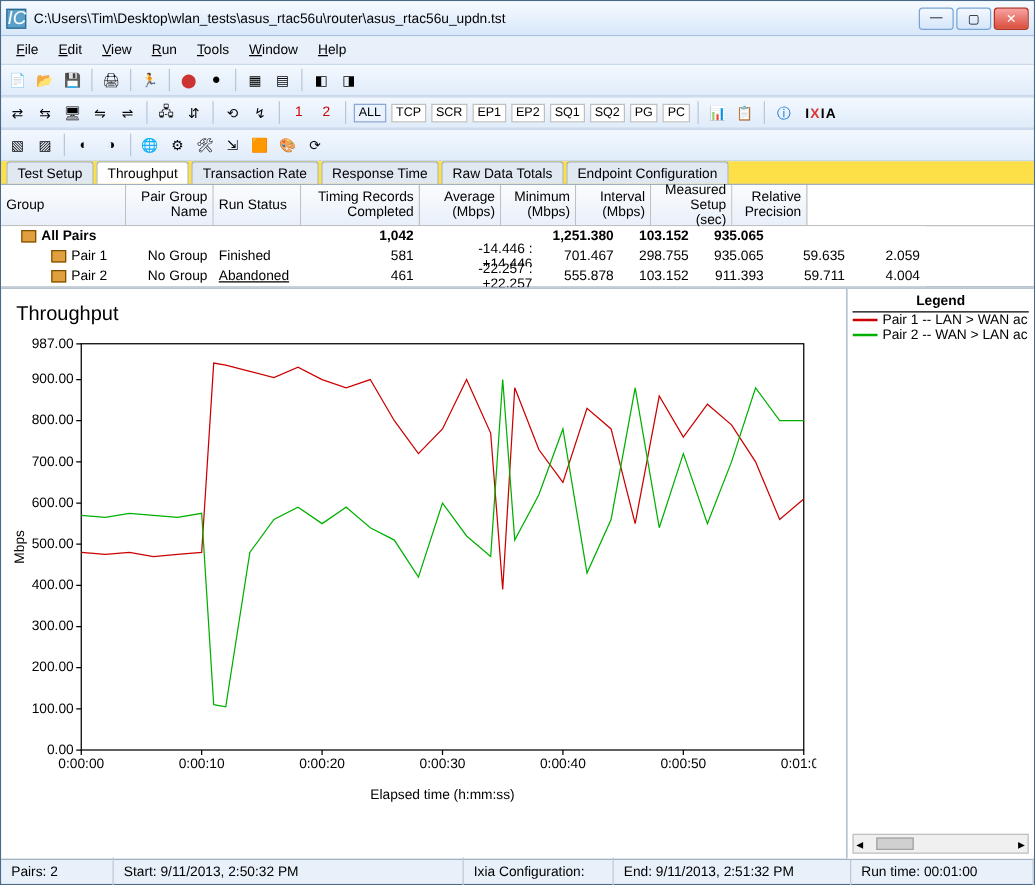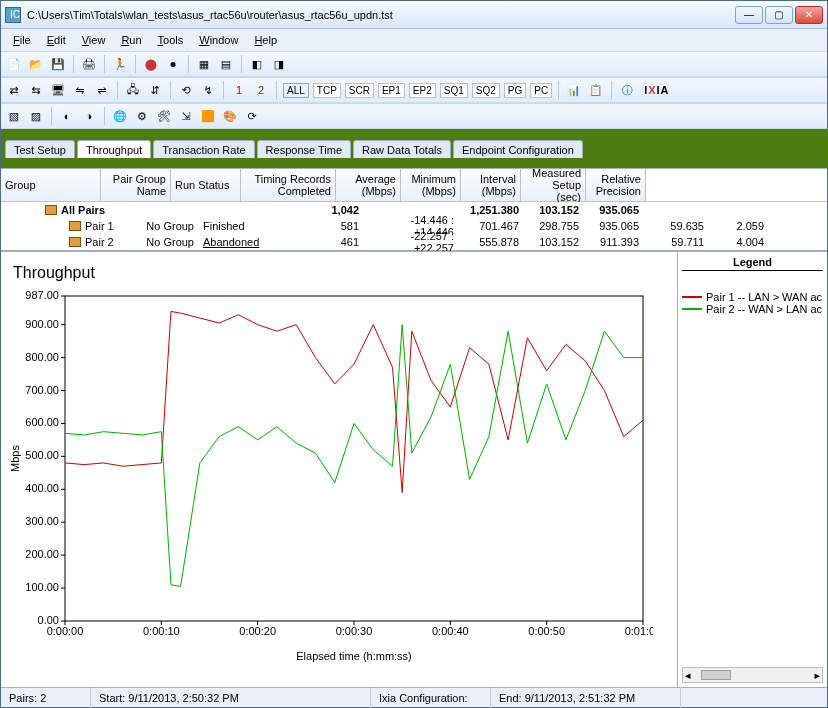--- a/index.html
+++ b/index.html
@@ -1,65 +1,65 @@
 <!DOCTYPE html>
 <html><head>
 <meta charset="utf-8">
 <style>
   * { box-sizing: border-box; margin: 0; padding: 0; font-family: Tahoma, "Segoe UI", sans-serif; font-size: 11px; }
   body { background: #dde9f7; width: 828px; height: 708px; overflow: hidden; }
   .window { width: 828px; height: 708px; border: 1px solid #4a6a8a; background: #e8f0fa; display: flex; flex-direction: column; }
   .titlebar { height: 28px; background: linear-gradient(#f7fbff, #d7e7fa); display: flex; align-items: center; padding: 0 4px; border-bottom: 1px solid #a8c0e0; }
-  .titlebar .icon { width: 16px; height: 16px; background: #5aa0c8; border: 1px solid #2a6a90; margin-right: 6px; font-size: 10px; color: #fff; text-align: right; line-height: 14px; }
+  .titlebar .icon { width: 16px; height: 16px; background: #5aa0c8; border: 1px solid #2a6a90; margin-right: 6px; font-size: 15px; color: #fff; text-align: left; line-height: 14px; font-style: italic; }
   .titlebar .title { flex: 1; color: #000; }
   .titlebar .winbtns { display: flex; gap: 2px; }
   .titlebar .winbtn { width: 28px; height: 18px; border: 1px solid #7aa5d2; background: linear-gradient(#f3f8ff,#d5e6fa); border-radius: 3px; display:flex; align-items:center; justify-content:center; font-size:10px; }
   .titlebar .winbtn.close { background: linear-gradient(#f7a2a2,#d94d3a); border-color:#b43020; color:#fff; }
   .menubar { height: 22px; display: flex; align-items: center; padding: 0 4px; background: #e8f0fa; }
   .menubar .mi { padding: 2px 8px; }
   .menubar .mi u { text-decoration: underline; }
   .toolbar { height: 26px; border-top: 1px solid #c9d8ea; border-bottom: 1px solid #c9d8ea; background: linear-gradient(#f3f8fe,#e0ecfa); display:flex; align-items:center; padding: 0 4px; gap: 4px; }
   .tb-btn { width: 18px; height: 18px; border: 1px solid transparent; display:inline-flex; align-items:center; justify-content:center; font-size:11px; }
   .tb-sep { width:1px; height:18px; background:#b8c8da; margin:0 2px; }
   .tb-text { padding:1px 3px; border:1px solid #c0c0c0; background:#fff; font-size:10px; }
   .tb-text.sel { border:1px solid #8aa8d0; background:#eaf2ff; }
   .logo { font-weight:bold; font-size:12px; letter-spacing:1px; margin-left:4px; }
   .logo .x { color:#d33; }
-  .tabs { height: 40px; display:flex; background:#4d7c0f; border-bottom:1px solid #a0b0c0; padding-left:4px;align-items:center; }
+  .tabs { height: 19px; display:flex; background:#fde047; border-bottom:1px solid #a0b0c0; padding-left:4px;align-items:center; }
   .tab { padding:3px 8px 2px; border:1px solid #a0b0c0; border-bottom:none; background:#e0e8f2; margin-right:2px; border-radius:3px 3px 0 0; }
   .tab.active { background:#fff; }
   .table-wrap { background:#fff; border-bottom:1px solid #a0b0c0; }
   .tbl { display:flex; border-bottom:1px solid #c0c0c0; }
   .th, .td { border-right:1px solid #c0c0c0; padding:2px 4px; height:32px; display:flex; align-items:center; justify-content:flex-end; text-align:right; background:linear-gradient(#fbfcfe,#e9f0fa); }
   .th.col-group, .td.col-group { justify-content:flex-start; text-align:left; }
   .th { font-weight:normal; line-height:12px; }
-  .row { display:flex; height:16px;margin-left:28px; }
+  .row { display:flex; height:16px; }
   .row .td { height:16px; background:#fff; border-right:1px solid transparent; }
   .row.head .td { font-weight:bold; }
   .col-group{width:100px;} .col-pgn{width:70px;} .col-rs{width:70px; justify-content:flex-start;} .col-tr{width:95px;} .col-ci{width:95px;} .col-avg{width:65px;} .col-min{width:60px;} .col-max{width:60px;} .col-time{width:65px;} .col-prec{width:60px;}
   .pair-icon { width:12px; height:10px; background:#e0a040; border:1px solid #805000; margin-right:4px; display:inline-block; }
   .content { flex:1; display:flex; background:#fff; border-top:1px solid #a0b0c0; overflow:hidden; }
   .chart-area { flex:1; padding:8px 0 0 4px; position:relative; }
   .chart-title { font-size:16px; font-family:Arial; margin:4px 0 4px 8px; }
   .legend-panel { width:150px; border-left:1px solid #a0b0c0; padding:4px; background:#fff; position:relative; }
-  .legend-title { text-align:center; font-weight:bold; border-bottom:1px solid #000; margin-bottom:20px; padding-bottom:2px; }
+  .legend-title { text-align:center; font-weight:bold; border-bottom:1px solid #000; margin-bottom:0; padding-bottom:2px; }
   .legend-item { display:flex; align-items:center; gap:4px; font-size:10px; white-space:nowrap; overflow:hidden; }
   .legend-line { width:20px; height:2px; }
   .scroll-stub { position:absolute; bottom:4px; left:4px; right:4px; height:16px; border:1px solid #c0c0c0; background:#f0f0f0; }
   .statusbar { height:20px; border-top:1px solid #a0b0c0; background:#e8f0fa; display:flex; align-items:center; }
   .statusbar .cell { border-right:1px solid #c0c8d4; padding:12px 8px; height:100%; display:flex; align-items:center; }
   svg { display:block; }
 </style>
 </head>
 <body>
 
 <div class="window">
   <div class="titlebar">
     <div class="icon">IC</div>
-    <div class="title">C:\Users\Tim\Totals\wlan_tests\asus_rtac56u\router\asus_rtac56u_updn.tst</div>
+    <div class="title">C:\Users\Tim\Desktop\wlan_tests\asus_rtac56u\router\asus_rtac56u_updn.tst</div>
     <div class="winbtns">
       <div class="winbtn">—</div>
       <div class="winbtn">▢</div>
       <div class="winbtn close">✕</div>
     </div>
   </div>
 
   <div class="menubar">
     <div class="mi"><u>F</u><span>ile</span></div>
     <div class="mi"><u>E</u><span>dit</span></div>
@@ -264,14 +264,15 @@
         <span style="position:absolute;right:2px;top:1px;">▸</span>
       </div>
     </div>
   </div>
 
   <div class="statusbar">
     <div class="cell" style="width:90px">Pairs: 2</div>
     <div class="cell" style="width:280px">Start: 9/11/2013, 2:50:32 PM</div>
     <div class="cell" style="width:120px">Ixia Configuration:</div>
     <div class="cell" style="width:190px">End: 9/11/2013, 2:51:32 PM</div>
+    <div class="cell" style="flex:1">Run time: 00:01:00</div>
   </div>
 </div>
 
 </body></html>

